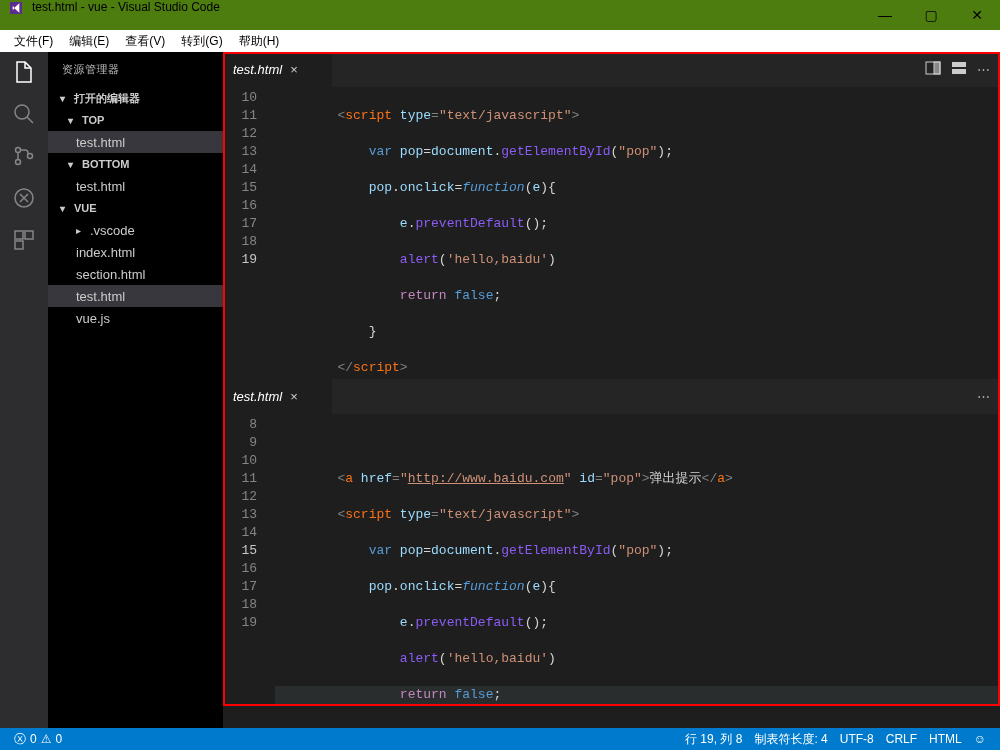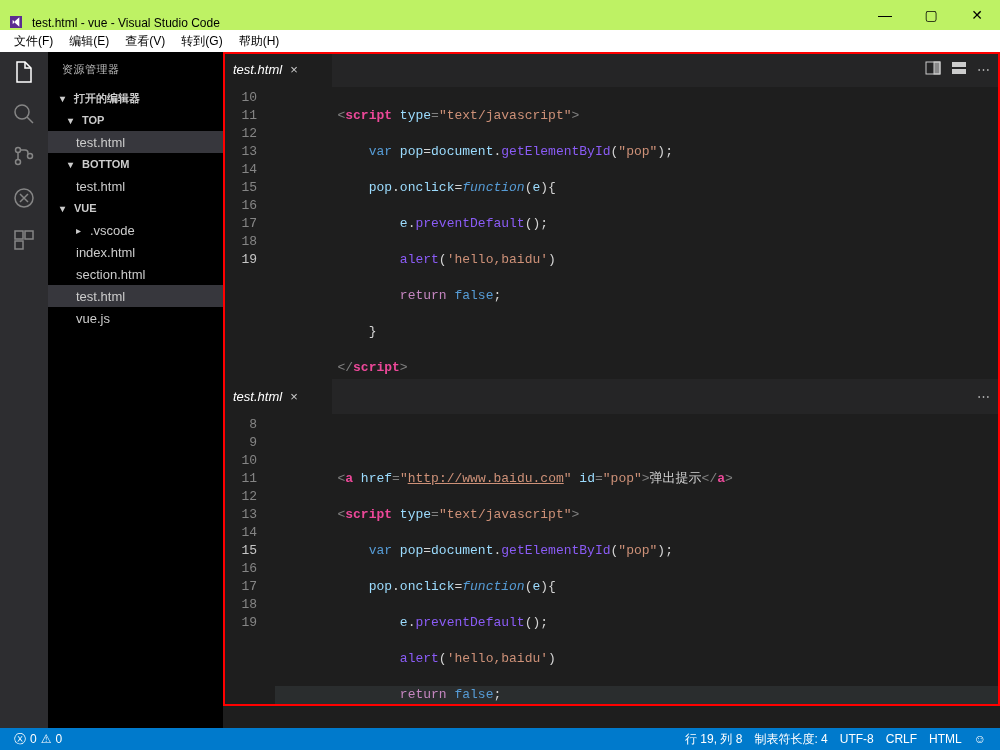--- a/index.html
+++ b/index.html
@@ -1,17 +1,17 @@
 <!DOCTYPE html>
 <html><head>
 <meta charset="utf-8">
 <style>
 * { margin: 0; padding: 0; box-sizing: border-box; }
 body { font-family: "Segoe UI", "Microsoft YaHei", sans-serif; font-size: 13px; background: #1e1e1e; color: #cccccc; width: 1000px; height: 750px; overflow: hidden; display: flex; flex-direction: column; }
-.titlebar { height: 30px; background: #bef264; color: #000; display: flex; align-items: flex-end; padding: 0 0 0 8px; }
+.titlebar { height: 30px; background: #4d7c0f; color: #000; display: flex; align-items: flex-start; padding: 0 0 0 8px; }
 .titlebar .vs-icon { width: 16px; height: 16px; margin-right: 8px; }
 .titlebar .title { flex: 1; font-size: 12px; }
 .titlebar .win-controls { display: flex; }
 .titlebar .win-btn { width: 46px; height: 30px; display: flex; align-items: center; justify-content: center; cursor: pointer; font-size: 14px; }
 .menubar { height: 22px; background: #ffffff; color: #000; display: flex; align-items: center; padding: 0 8px; gap: 4px; font-size: 12px; }
 .menubar .menu-item { padding: 2px 6px; cursor: pointer; }
 .main { flex: 1; display: flex; min-height: 0; }
 .activitybar { width: 48px; background: #2d2d30; display: flex; flex-direction: column; align-items: center; padding-top: 8px; gap: 18px; }
 .activitybar .act-icon { width: 24px; height: 24px; color: #858585; cursor: pointer; display: flex; align-items: center; justify-content: center; }
 .activitybar .act-icon.active { color: #fff; }
@@ -32,21 +32,21 @@
 .tabbar .spacer { flex: 1; }
 .tabbar .tab-actions { display: flex; align-items: center; gap: 10px; padding: 0 10px; color: #ccc; }
 .code-wrap { flex: 1; display: flex; min-height: 0; font-family: Consolas, "Courier New", monospace; font-size: 13px; line-height: 18px; }
 .gutter { width: 52px; text-align: right; color: #858585; padding-right: 18px; padding-top: 2px; user-select: none; }
 .gutter div { height: 18px; }
 .gutter div.cur { color: #c6c6c6; }
 .code { flex: 1; padding-top: 2px; white-space: pre; overflow: hidden; }
 .code .ln { height: 18px; }
 .code .ln.hl { background: #2a2d2e; }
 .c-p { color: #808080; } 
-.c-tag { color: #ec4899; font-weight: bold; }
+.c-tag { color: #f97316; }
 .c-attr { color: #9cdcfe; }
 .c-str { color: #ce9178; }
 .c-kw { color: #569cd6; }
 .c-kw2 { color: #c586c0; }
 .c-var { color: #9cdcfe; }
 .c-fn { color: #8b5cf6; }
 .c-op { color: #d4d4d4; }
 .c-bool { color: #569cd6; }
 .c-txt { color: #d4d4d4; }
 .c-url { color: #ce9178; text-decoration: underline; }

